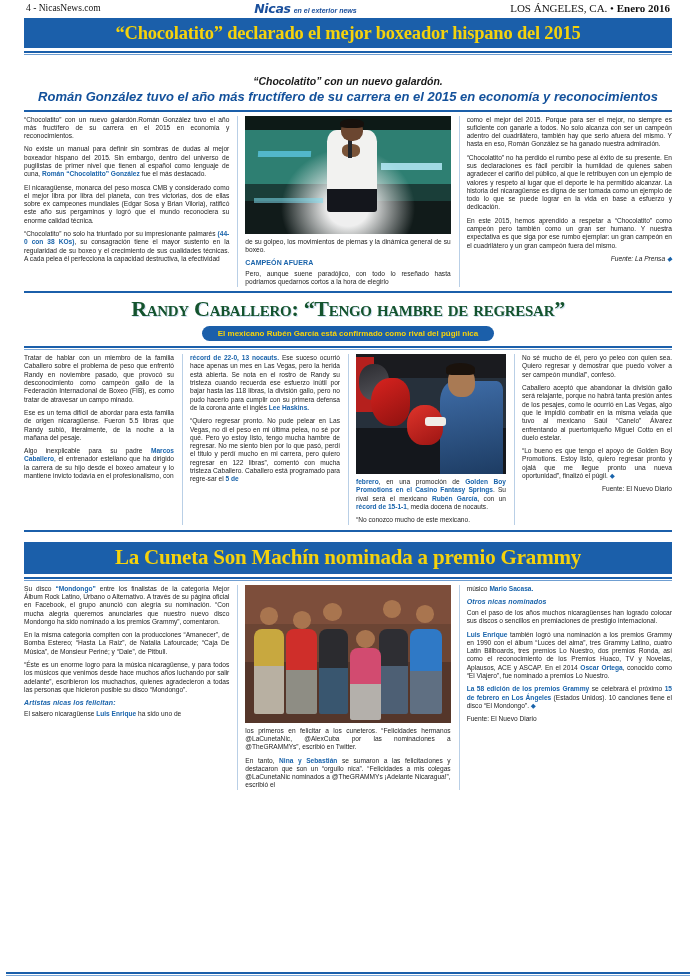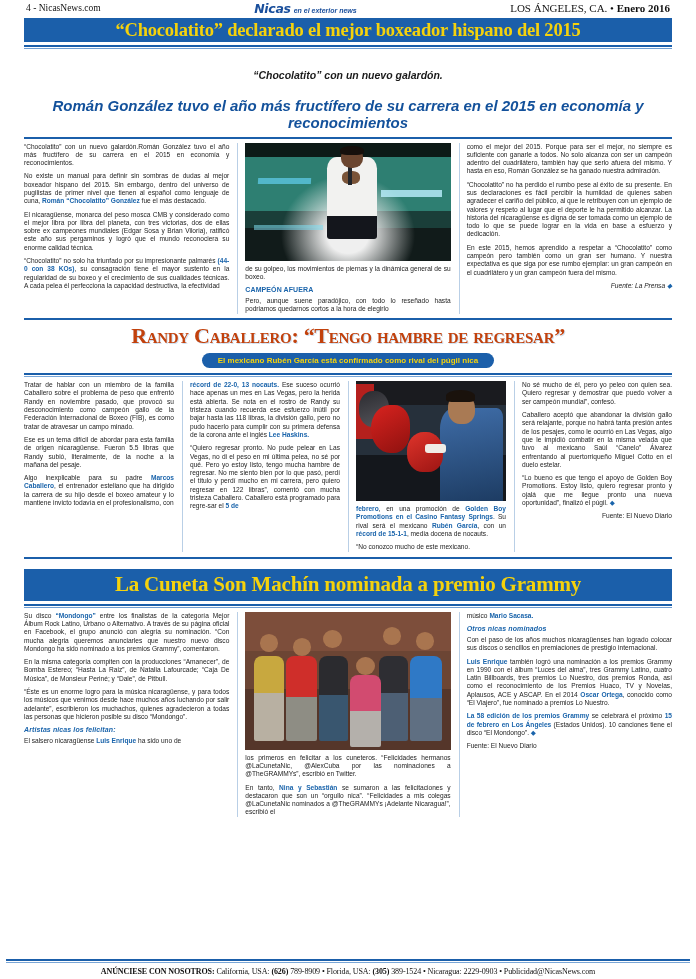--- a/index.html
+++ b/index.html
@@ -27,37 +27,37 @@
   .mh-logo-sub { font-size:7px; font-style:italic; font-weight:bold; color:#1a4f9c; }
   .mh-right { font-family:"Liberation Serif", serif; font-size:11px; color:#111; white-space:nowrap; }
   .mh-right b { font-weight:bold; }
 
   
   .banner {
     background:#1b5faa; width:100%;
     display:flex; align-items:center; justify-content:center;
     text-align:center;
   }
-  .banner-1 { height:24px; margin-top:2px;justify-content:center; }
+  .banner-1 { height:30px; margin-top:2px;justify-content:center; }
   .banner-1 .btxt {
     color:#f5d20c; font-family:"Liberation Serif", serif; font-weight:bold;
     font-size:18.5px; letter-spacing:-0.2px;
   }
   .rule-thick { height:2px; background:#1b5faa; margin:3px 0 0 0; }
   .rule-thin  { height:1px; background:#6f9ed1; margin:1px 0 0 0; }
 
   
   .deck { text-align:center; padding:4px 10px 3px 10px; }
   .deck-l1 {
     font-family:"Liberation Sans", sans-serif; font-style:italic; font-weight:bold;
     font-size:10.5px; color:#1a1a1a;margin-top:16px;
   }
   .deck-l2 {
     font-family:"Liberation Sans", sans-serif; font-style:italic; font-weight:bold;
-    font-size:15px; color:#13519b; margin-top:16px;
+    font-size:13px; color:#13519b; margin-top:2px;
   }
   .deck-rule { height:1.5px; background:#1b5faa; margin-top:3px; }
 
   
   .cols { display:flex; gap:8px; padding-top:4px; }
   .col { flex:1 1 0; min-width:0; }
   .col.divided { border-left:1px solid #b9cfe6; padding-left:7px; }
 
   p.body {
     font-size:6.6px; line-height:8.3px; text-align:justify;
@@ -127,21 +127,21 @@
   .b5 { left:65%; width:14%; background:linear-gradient(180deg,#2e2e33 0 44%, #4d5f74 44% 100%); }
   .b6 { left:80%; width:16%; background:linear-gradient(180deg,#2f79c6 0 50%, #5f6f82 50% 100%); }
   .bh { position:absolute; border-radius:50%; background:#a9754f; }
 
   
   .banner-2-wrap { margin-top:4px; }
   .rule-top2 { height:2.5px; background:#1b5faa; }
   .head2 {
     text-align:center; padding-top:3px;
     font-family:"Liberation Serif", serif; font-weight:bold;
-    font-size:22px; color:#c2410c; letter-spacing:-0.3px;
+    font-size:22px; color:#14532d; letter-spacing:-0.3px;
     text-shadow:1px 1px 0 #cfe0f1;
     font-variant:small-caps;
   }
   .pill {
     margin:4px auto 0 auto; background:#1b5faa; color:#f5d20c;
     border-radius:11px; height:15px; display:flex; align-items:center;
     justify-content:center; padding:0 16px; width:max-content;
     font-size:8px; font-weight:bold;
   }
   .rule-bot2 { height:2px; background:#1b5faa; margin-top:5px; }
@@ -307,16 +307,15 @@
       <p class="body">Con el paso de los años muchos nicaragüenses han logrado colocar sus discos o sencillos en premiaciones de prestigio internacional.</p>
       <p class="body"><span class="hl">Luis Enrique</span><span> también logró una nominación a los premios Grammy en 1990 con el álbum  “Luces del alma”, tres Grammy Latino, cuatro Latin Billboards, tres premios Lo Nuestro, dos premios Ronda, así como el reconocimiento de los Premios Huaco, TV y Novelas, Aplausos, ACE y ASCAP. En el 2014 </span><span class="hl">Oscar Ortega</span><span>, conocido como “El Viajero”, fue nominado a premios Lo Nuestro.</span></p>
       <p class="body"><span class="hl">La 58 edición de los premios Grammy</span><span> se celebrará el próximo </span><span class="hl">15 de febrero en Los Ángeles</span><span> (Estados Unidos). 10 canciones tiene el disco “El Mondongo”.</span> <span class="dia">◆</span></p>
       <p class="body" style="text-align:left;">Fuente: El Nuevo Diario</p>
     </div>
   </div>
 
   <div class="footer">
     <div class="f-rule-a"></div>
     <div class="f-rule-b"></div>
-    <div class="f-text"><b>ANÚNCIESE CON NOSOTROS:</b><span> California, USA: </span><b>(626)</b><span> 789-8909 • Florida, USA: </span><b>(305)</b><span> 389-1524 • Nicaragua: 2229-0903 • Publicidad@NicasNews.com</span></div>
   </div>
 
 </div>
 
 </body></html>

